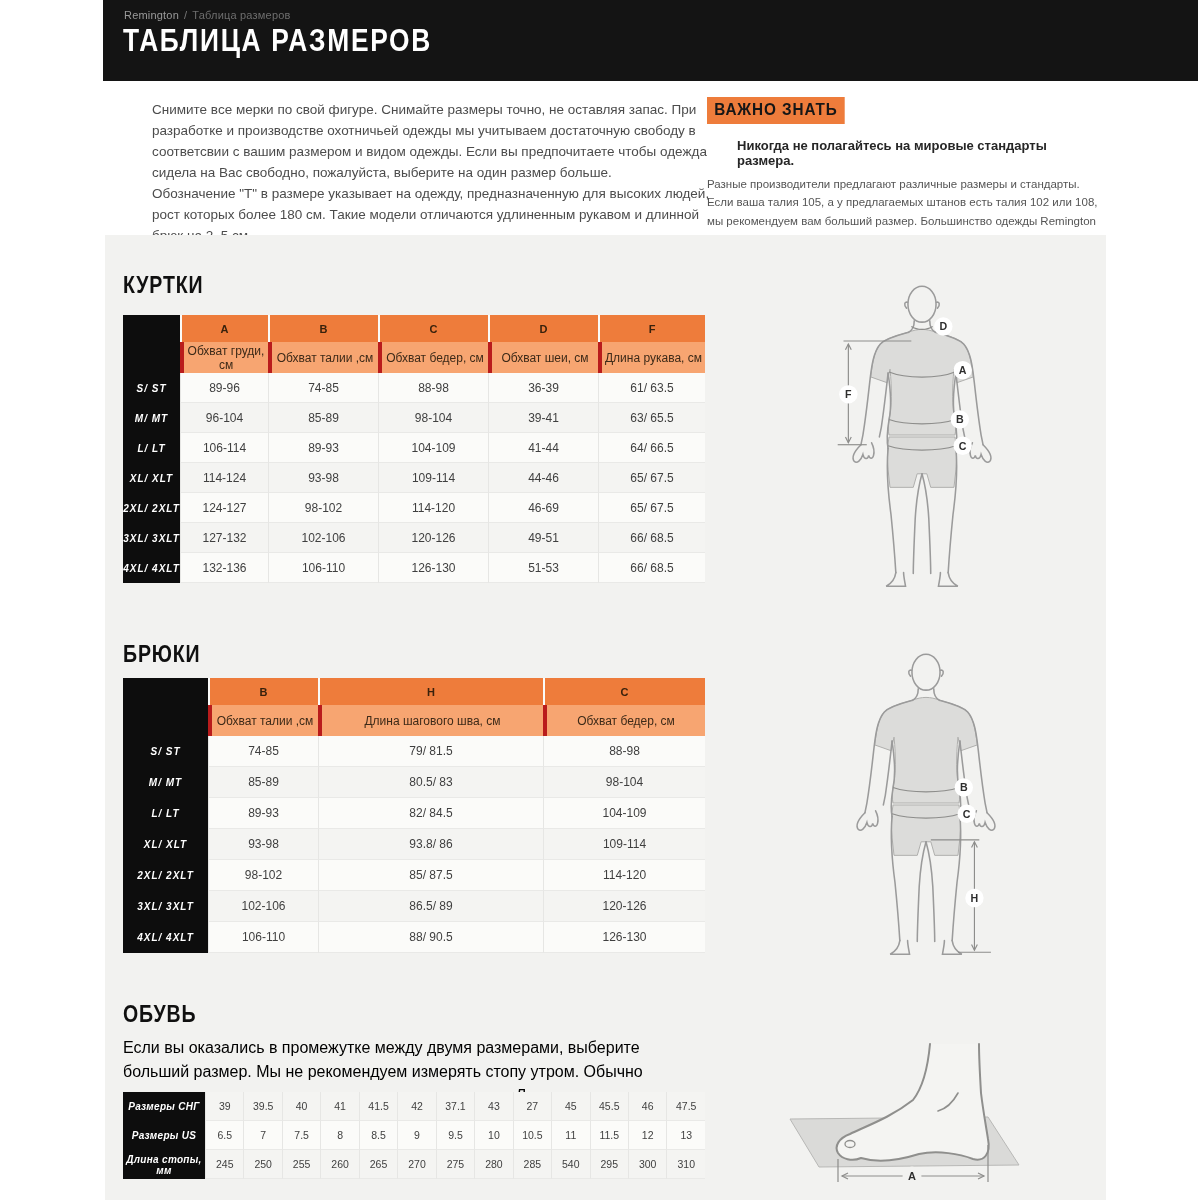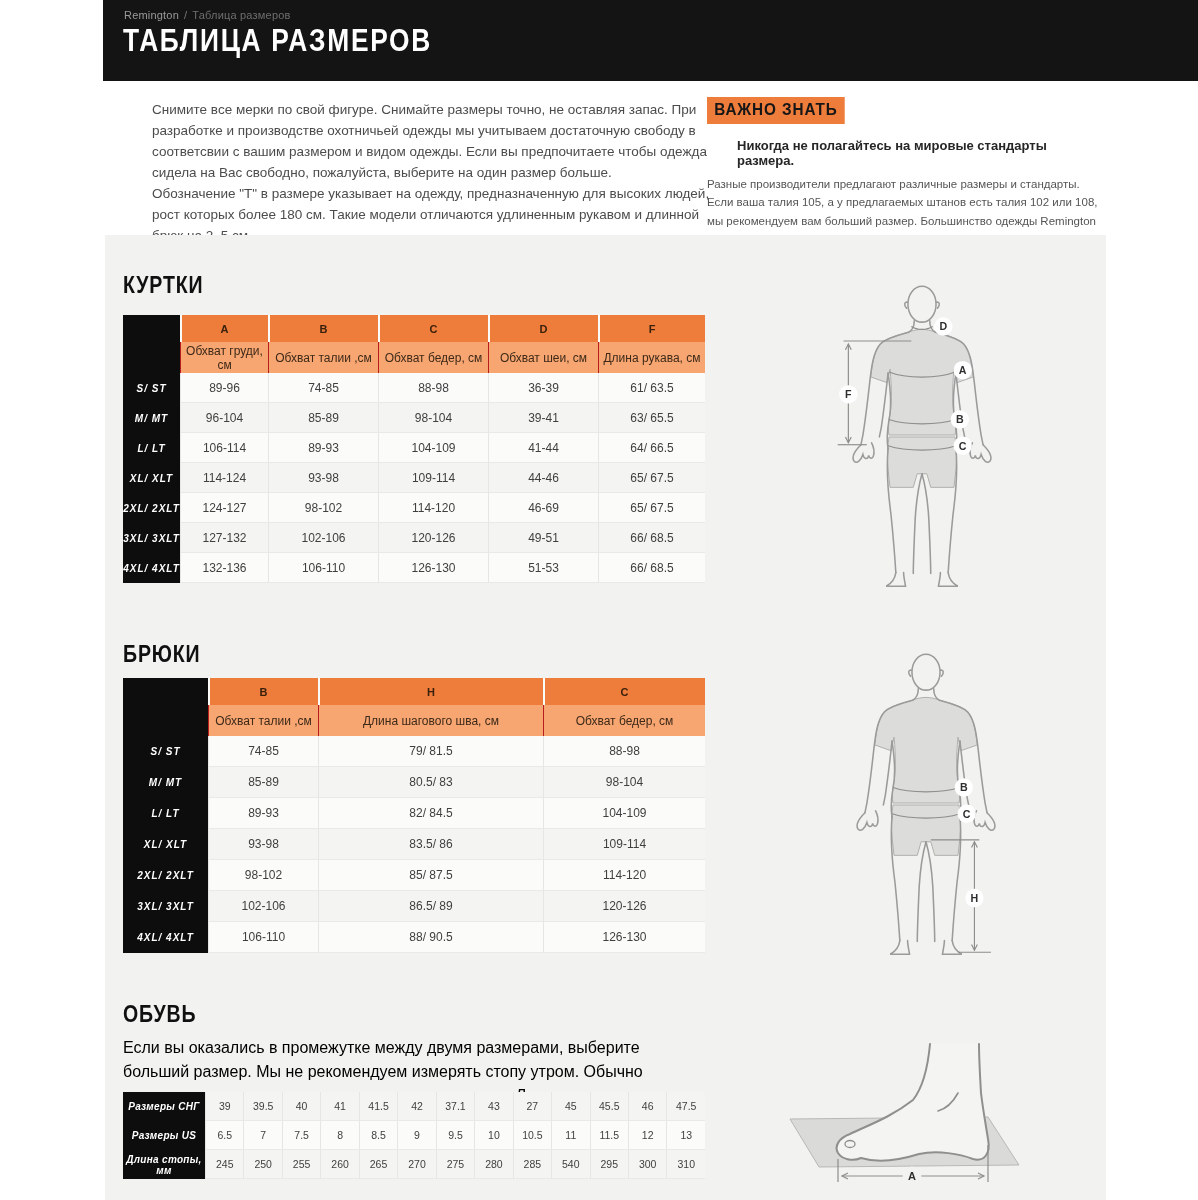--- a/index.html
+++ b/index.html
@@ -30,21 +30,21 @@
        transform:scaleX(.85);transform-origin:0 0;white-space:nowrap;}
   .shoe-note{position:absolute;left:123px;top:1036px;width:545px;font-size:16px;line-height:1.5;color:#000000;}
 
   
   table.sz{position:absolute;border-collapse:separate;border-spacing:0;table-layout:fixed;}
   table.sz th,table.sz td{padding:0;text-align:center;vertical-align:middle;overflow:hidden;}
   th.blk{background:#0d0d0d;}
   th.szlab{background:#0d0d0d;color:#fff;font-size:10px;font-weight:bold;letter-spacing:1px;font-style:italic;}
   tr.letters th.lt{background:#EE7C3B;color:#39210c;font-size:11px;font-weight:bold;height:27px;
        border-left:2px solid #fbfbf9;letter-spacing:1px;}
-  tr.measures td{background:#F7A571;color:#3d2a18;font-size:12px;height:31px;border-left:1px solid #b91c1c;}
+  tr.measures td{background:#F7A571;color:#3d2a18;font-size:12px;height:31px;border-left:4px solid #b91c1c;}
   tbody.rows td{font-size:12px;color:#3f3f3f;border-left:1px solid #e6e6e4;border-bottom:1px solid #e9e9e7;}
   tbody.rows tr:nth-child(odd) td{background:#fbfbf9;}
   tbody.rows tr:nth-child(even) td{background:#f4f4f2;}
   #jackets-table tbody.rows td{height:29px;text-align:center;}
   #pants-table tbody.rows td{height:30px;}
   #shoes-table td{height:28px;font-size:10.5px;}
   #shoes-table th.szlab{font-size:10px;letter-spacing:.3px;}
   #shoes-table tbody.rows tr:nth-child(odd) td{background:#f4f4f2;}
   #shoes-table tbody.rows tr:nth-child(even) td{background:#fbfbf9;}
 
@@ -250,21 +250,21 @@
       </tr>
     <tr>
         <th class="szlab">L/ LT</th>
         <td>89-93</td>
         <td>82/ 84.5</td>
         <td>104-109</td>
       </tr>
     <tr>
         <th class="szlab">XL/ XLT</th>
         <td>93-98</td>
-        <td>83.5/ 86</td>
+        <td>93.8/ 86</td>
         <td>109-114</td>
       </tr>
     <tr>
         <th class="szlab">2XL/ 2XLT</th>
         <td>98-102</td>
         <td>85/ 87.5</td>
         <td>114-120</td>
       </tr>
     <tr>
         <th class="szlab">3XL/ 3XLT</th>

